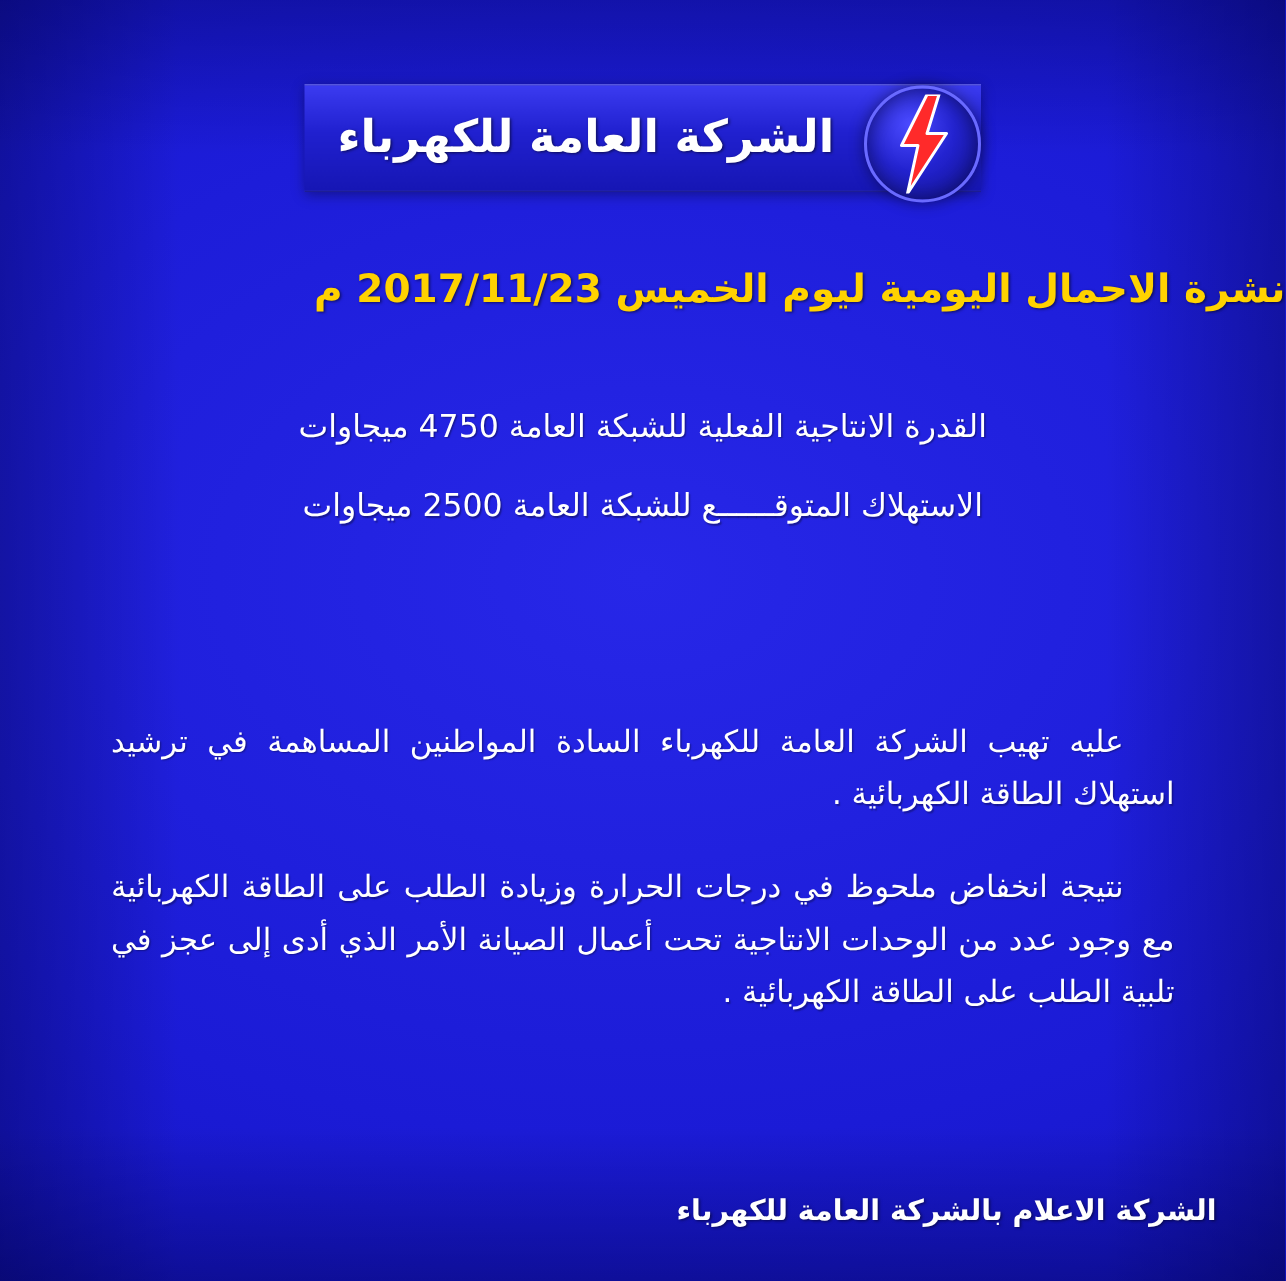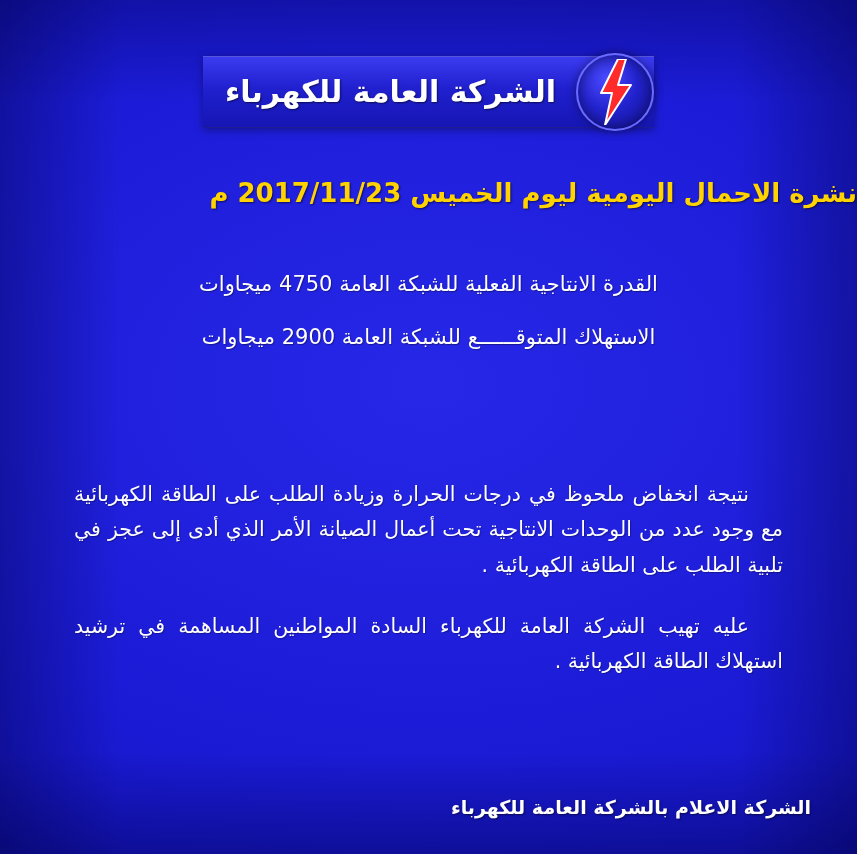--- a/index.html
+++ b/index.html
@@ -51,21 +51,20 @@
     top: 56px;
     left: 0;
     right: 0;
     display: flex;
     justify-content: center;
     align-items: center;
   }
   .banner {
     position: relative;
     display: flex;
-    align-items: center;
     justify-content: flex-start;
     height: 70px;
     padding: 0 0 0 0;
     background: linear-gradient(180deg, #3b3bf0 0%, #2020cf 45%, #1616b4 100%);
     border-top: 1px solid rgba(140,140,255,0.55);
     border-bottom: 1px solid rgba(10,10,90,0.6);
     box-shadow: 0 2px 8px rgba(0,0,0,0.35);
   }
   .banner-text {
     color: #ffffff;
@@ -178,24 +177,24 @@
           </svg>
         </div>
         <div class="banner-text">الشركة العامة للكهرباء</div>
       </div>
     </div>
 
     <div class="title">نشرة الاحمال اليومية ليوم الخميس 2017/11/23 م</div>
 
     <div class="stats">
       <p class="stat-line">القدرة الانتاجية الفعلية للشبكة العامة 4750 ميجاوات</p>
-      <p class="stat-line">الاستهلاك المتوقــــــع للشبكة العامة 2900 ميجاوات</p>
+      <p class="stat-line">الاستهلاك المتوقــــــع للشبكة العامة 2500 ميجاوات</p>
     </div>
 
     <div class="paragraphs">
+      <p class="para">عليه تهيب الشركة العامة للكهرباء السادة المواطنين المساهمة في ترشيد استهلاك الطاقة الكهربائية .</p>
       <p class="para">نتيجة انخفاض ملحوظ في درجات الحرارة وزيادة الطلب على الطاقة الكهربائية مع وجود عدد من الوحدات الانتاجية تحت أعمال الصيانة الأمر الذي أدى إلى عجز في تلبية الطلب على الطاقة الكهربائية .</p>
-      <p class="para">عليه تهيب الشركة العامة للكهرباء السادة المواطنين المساهمة في ترشيد استهلاك الطاقة الكهربائية .</p>
     </div>
 
     <div class="footer">الشركة الاعلام بالشركة العامة للكهرباء</div>
 
   </div>
 </div>
 
 </body></html>

